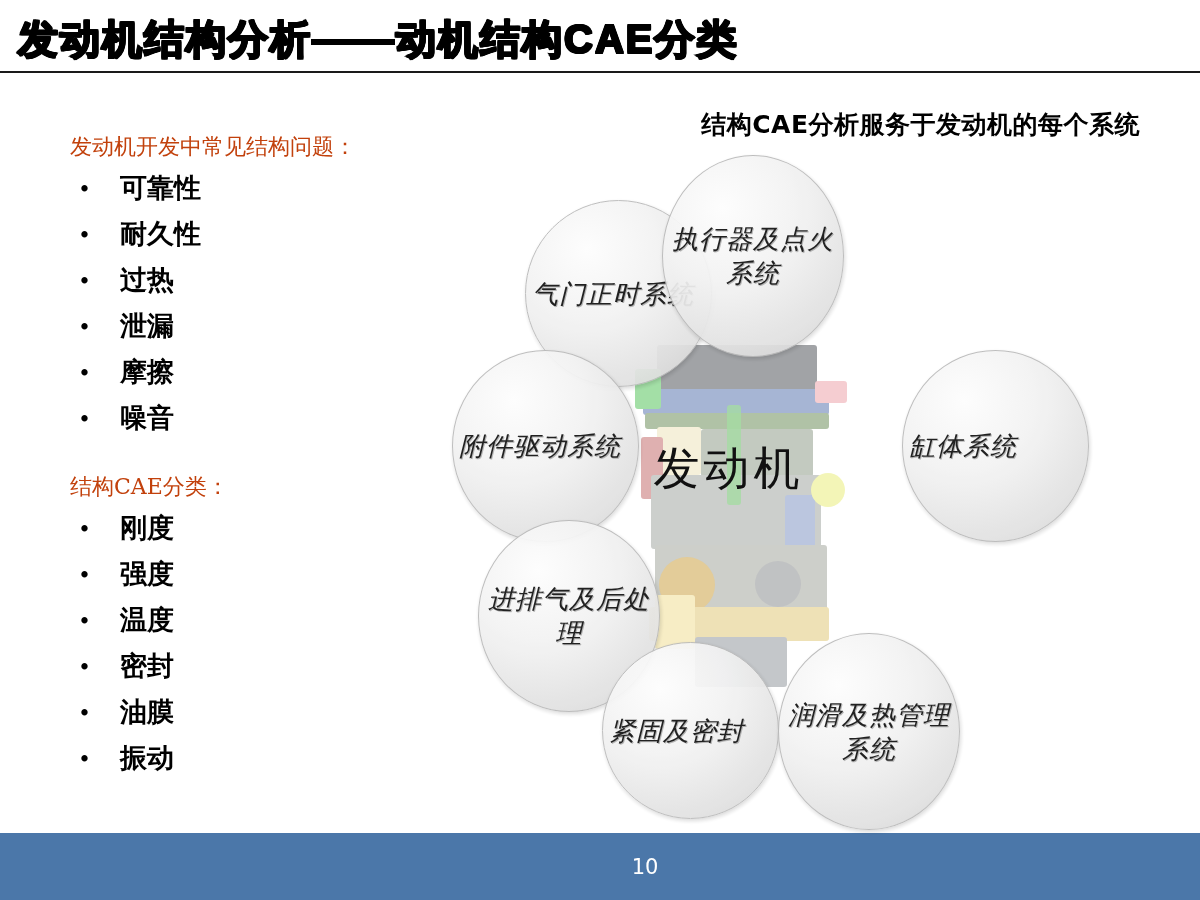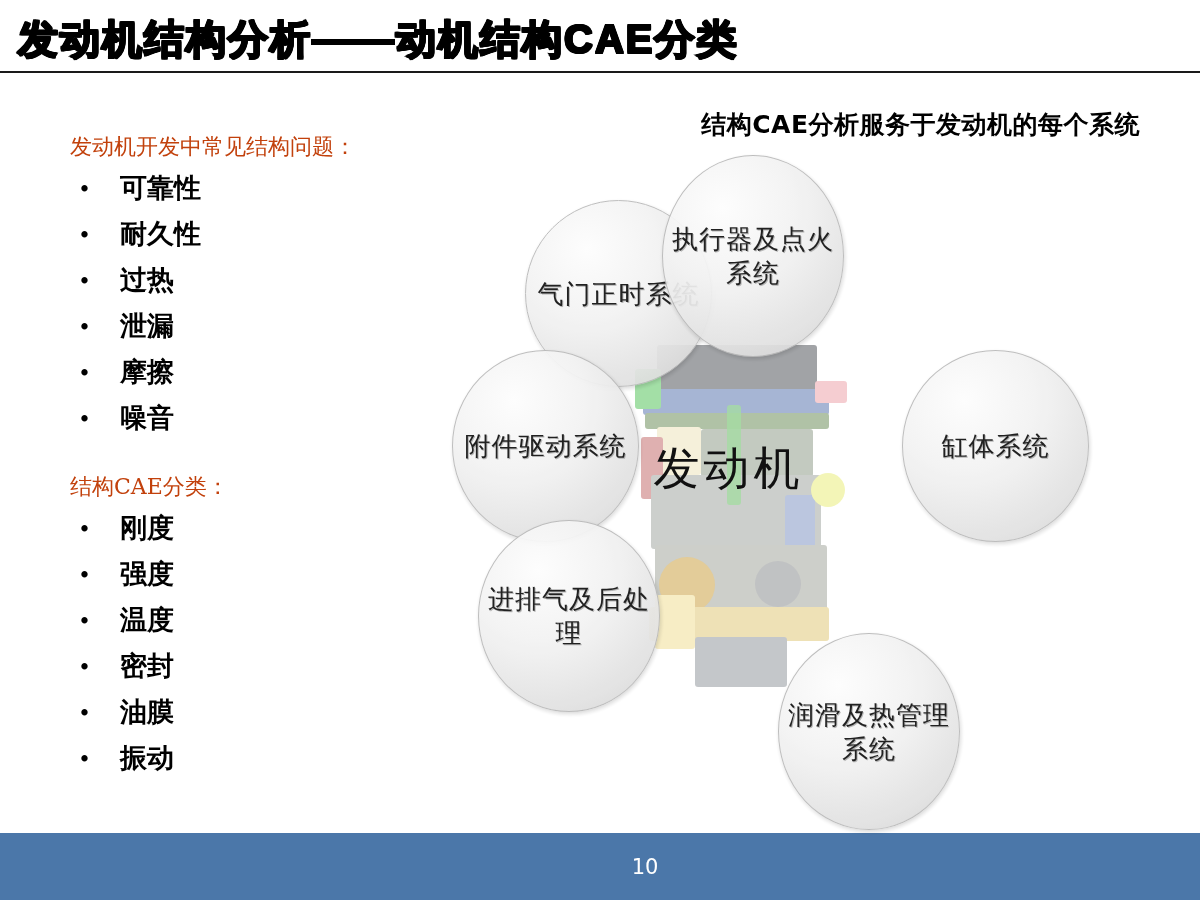--- a/index.html
+++ b/index.html
@@ -137,24 +137,25 @@
 
   .bubble {
     position: absolute;
     border-radius: 50%;
     background:
       radial-gradient(circle at 33% 26%, #fdfdfd 0%, #f3f3f3 38%, #e3e3e3 72%, #d2d2d2 100%);
     border: 1px solid #b9b9b9;
     box-shadow: 1px 2px 4px rgba(0,0,0,0.16);
     display: flex;
     align-items: center;
-    justify-content: center;
+    justify-content: flex-start;
     text-align: center;
     opacity: 0.93;
     z-index: 4;
+    font-style: italic;
   }
   .bubble > span {
     font-family: "DejaVu Serif", "Liberation Serif", serif;
     font-size: 26px;
     line-height: 34px;
     letter-spacing: 1px;
     color: #111;
     text-shadow: 1px 1px 0 rgba(120,120,120,0.55);
     padding: 0 6px;
   }
@@ -289,20 +290,23 @@
 
   <div class="bubble" style="left:472px;top:200px;width:185px;height:190px;">
     <span>缸体系统</span>
   </div>
 
   <div class="bubble" style="left:48px;top:370px;width:180px;height:190px;">
     <span>进排气及后处理</span>
   </div>
 
 
+  <div class="bubble" style="left:172px;top:492px;width:175px;height:175px;">
+    <span>紧固及密封</span>
+  </div>
 
   <div class="bubble" style="left:348px;top:483px;width:180px;height:195px;">
     <span>润滑及热管理系统</span>
   </div>
 </div>
 
 <div id="footer-bar"></div>
 <div id="page-number">10</div>
 
 </body></html>

